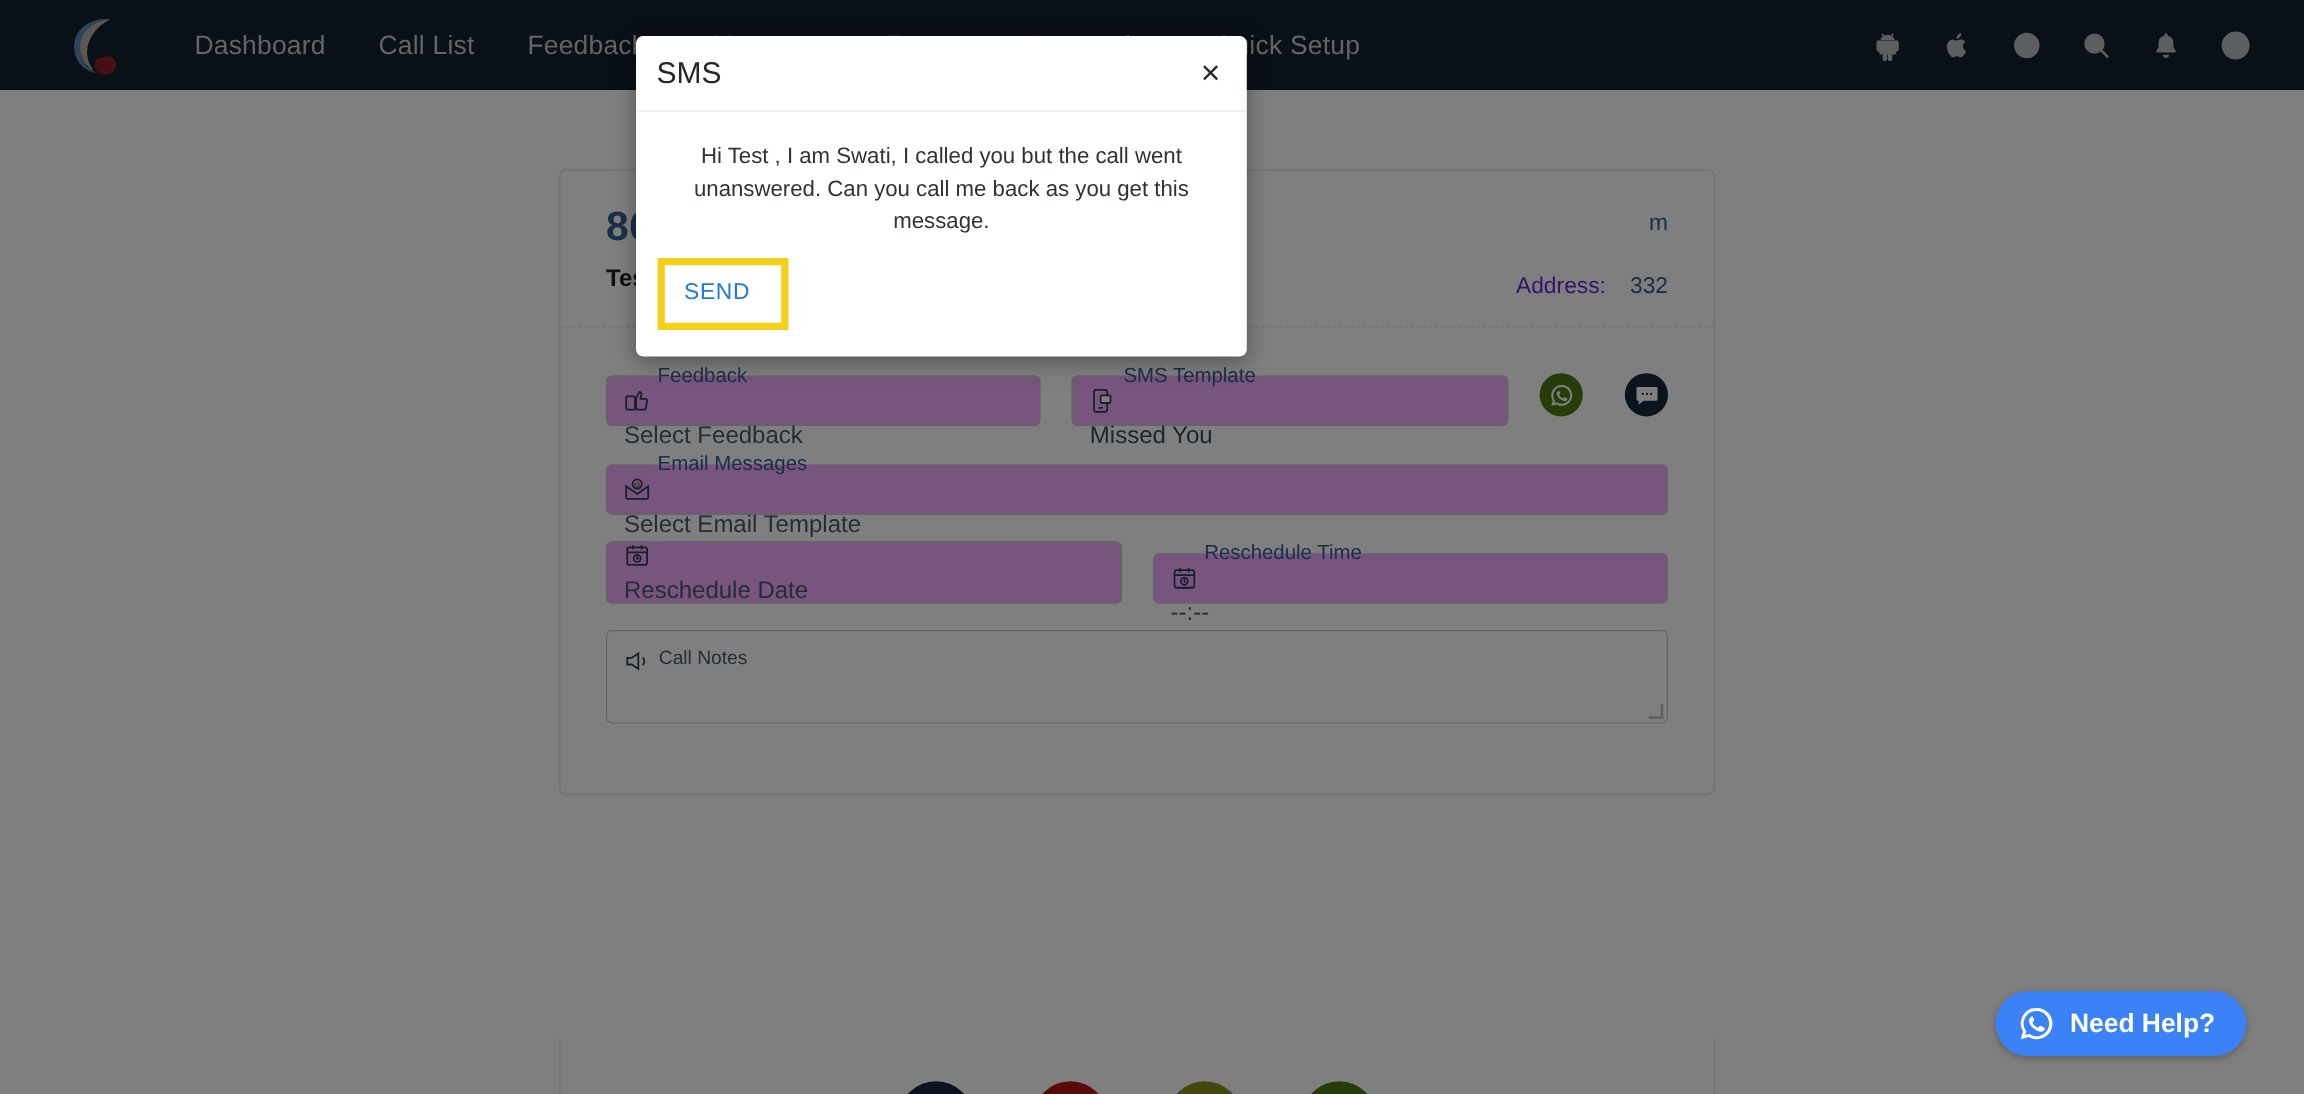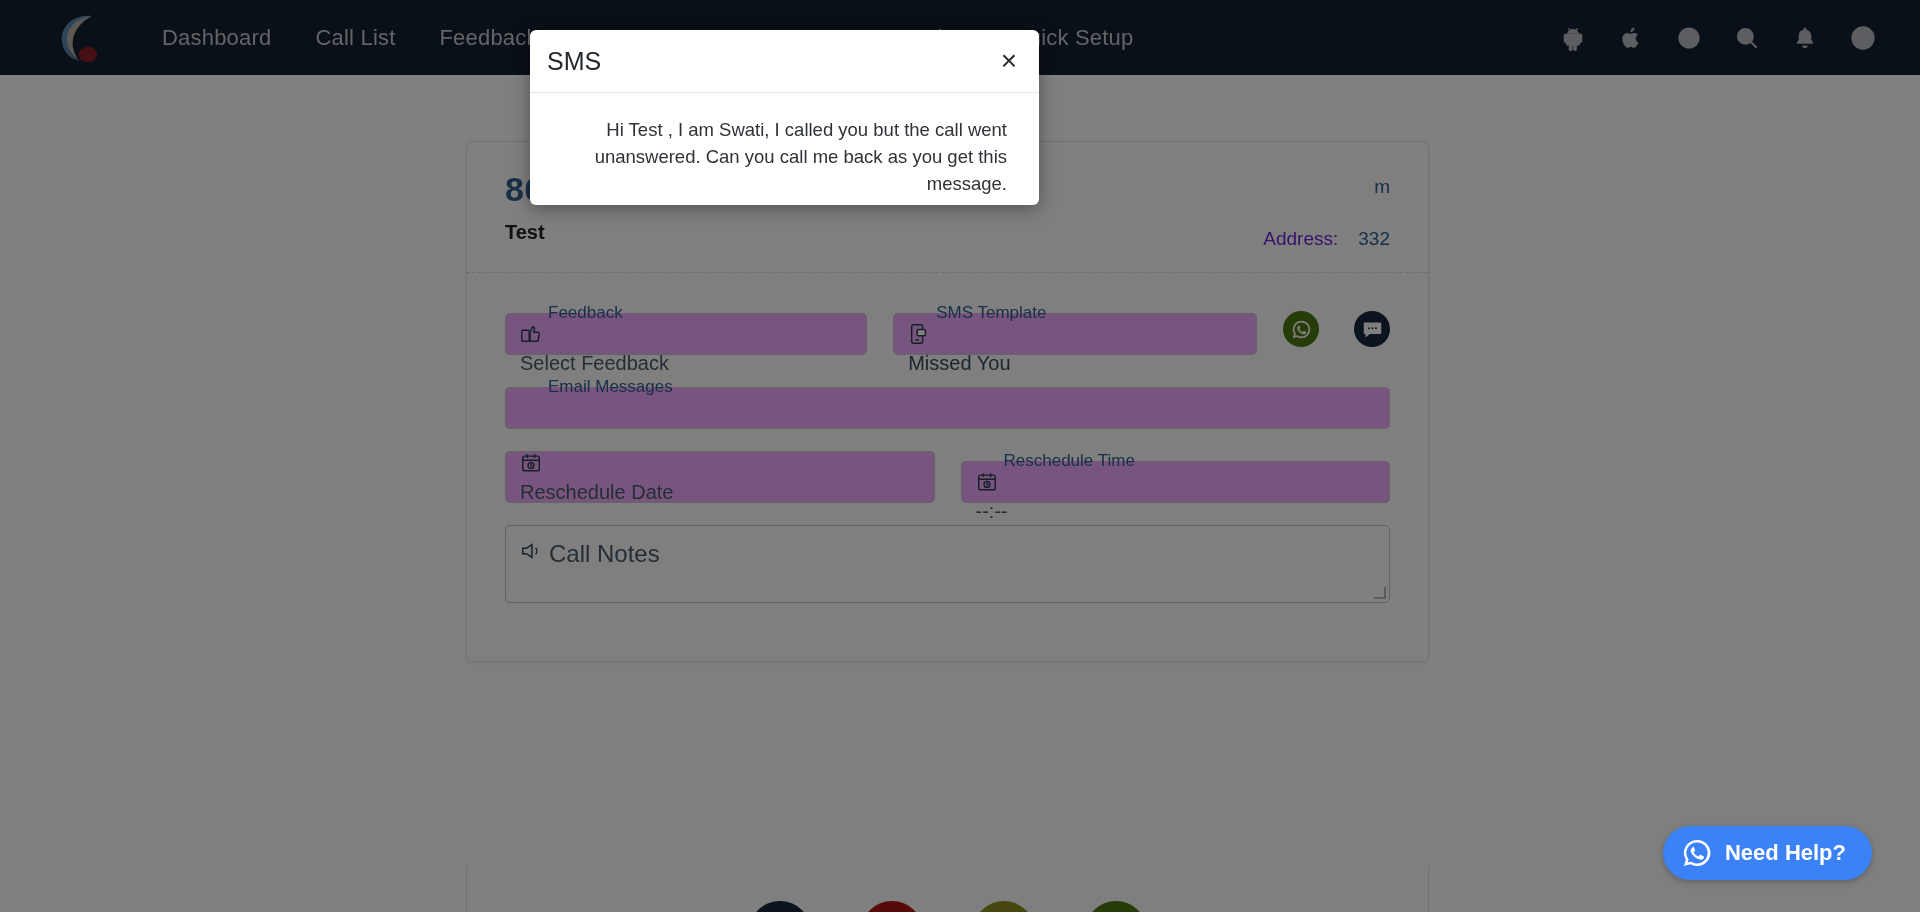--- a/index.html
+++ b/index.html
@@ -130,21 +130,21 @@
   .rb-sms { background: #16263c; margin-left: 9px; }
 
   .notes-box {
     border: 1px solid #c9c9c9; border-radius: 5px;
     height: 78px; width: 1046px;
     padding: 14px 14px;
     display: flex; align-items: flex-start; gap: 7px;
     position: relative;
     background: #fff;
   }
-  .notes-box .field-text { font-size: 24px; }
+  .notes-box .field-text { font-size: 16px; }
   .resize-grip {
     position: absolute; right: 3px; bottom: 3px;
     width: 12px; height: 12px;
     border-right: 2px solid #9aa0a6; border-bottom: 2px solid #9aa0a6;
     opacity: .7;
   }
   .clock-ic { width: 22px; height: 22px; color: #2c3e50; }
 
   
   .actions {
@@ -184,21 +184,21 @@
   .modal-title { font-size: 25px; color: #23282d; }
   .modal-close {
     font-size: 28px; line-height: 1; color: #2b2b2b;
     cursor: pointer; background: none; border: none;
     font-family: "Liberation Sans", sans-serif;
   }
   .modal-body {
     padding: 24px 32px 8px 32px;
   }
   .modal-msg {
-    font-size: 18.5px; color: #2f3337; text-align: right; line-height: 1.45;
+    font-size: 18.5px; color: #2f3337; text-align: center; line-height: 1.45;
   }
   .modal-foot {
     padding: 10px 14px 22px 18px;
   }
   .send-wrap {
     display: inline-block;
     border: 6px solid #f5d018;
     padding: 8px 20px 10px 10px;
     background: #fff;
   }
@@ -303,20 +303,35 @@
                   <circle cx="12" cy="10.5" r="1.1" fill="#16263c"></circle>
                   <circle cx="16" cy="10.5" r="1.1" fill="#16263c"></circle>
                 </svg>
             </span>
           </div>
         </div>
 
         <div class="row">
           <fieldset class="field f-emailtpl">
             <legend>Email Messages</legend>
+            <div class="field-inner">
+              <span class="field-icon">
+                <svg width="22" height="22" viewBox="0 0 24 24" fill="none" stroke="#2c3e50" stroke-width="1.6">
+                  <path d="M2 9l10 7 10-7v10a1.5 1.5 0 0 1-1.5 1.5h-17A1.5 1.5 0 0 1 2 19z"></path>
+                  <circle cx="12" cy="7" r="4.2"></circle>
+                  <text x="12" y="9.5" font-size="6" text-anchor="middle" fill="#2c3e50" stroke="none">@</text>
+                </svg>
+              </span>
+              <span class="field-text placeholder">Select Email Template</span>
+              <span class="chevron">
+                <svg width="18" height="18" viewBox="0 0 24 24" fill="none" stroke="#3a4a5a" stroke-width="2.2">
+                    <path d="M5 9l7 7 7-7"></path>
+                  </svg>
+              </span>
+            </div>
           </fieldset>
         </div>
 
         <div class="row">
           <fieldset class="field f-resdate">
             <legend></legend>
             <div class="field-inner">
               <span class="field-icon">
                 <svg width="22" height="22" viewBox="0 0 24 24" fill="none" stroke="#2c3e50" stroke-width="1.6">
                   <rect x="3" y="4.5" width="18" height="16" rx="2"></rect>
@@ -443,20 +458,25 @@
   <div class="backdrop"></div>
 
   <div class="modal">
     <div class="modal-head">
       <div class="modal-title">SMS</div>
       <button class="modal-close">×</button>
     </div>
     <div class="modal-body">
       <div class="modal-msg">Hi Test , I am Swati, I called you but the call went unanswered. Can you call me back as you get this message.</div>
     </div>
+    <div class="modal-foot">
+      <div class="send-wrap">
+        <button class="send-btn">SEND</button>
+      </div>
+    </div>
   </div>
 
   <div class="need-help">
     <span class="wa-ic">
       <svg width="32" height="32" viewBox="0 0 24 24">
           <path d="M12 2.2A9.8 9.8 0 0 0 3.6 17L2.2 21.8l5-1.4A9.8 9.8 0 1 0 12 2.2zm0 1.9a7.9 7.9 0 1 1-4.1 14.6l-.4-.2-2.5.7.7-2.4-.3-.4A7.9 7.9 0 0 1 12 4.1zm-3.1 3.8c-.2 0-.5.1-.7.4-.3.3-.9.9-.9 2s.9 2.3 1 2.5c.1.2 1.7 2.6 4.2 3.6 2 .8 2.4.7 2.9.6s1.5-.6 1.7-1.2c.2-.6.2-1 .1-1.1 0-.1-.2-.2-.5-.3l-2-1c-.3-.1-.5-.1-.7.1l-.7.9c-.1.2-.3.2-.6.1a6.3 6.3 0 0 1-3.1-2.7c-.2-.3 0-.5.1-.6l.5-.6c.1-.2.2-.3.3-.5a.5.5 0 0 0 0-.5l-.9-2c-.2-.4-.4-.4-.6-.4z" fill="#fff"></path>
         </svg>
     </span>
     <span class="nh-label">Need Help?</span>
   </div>

